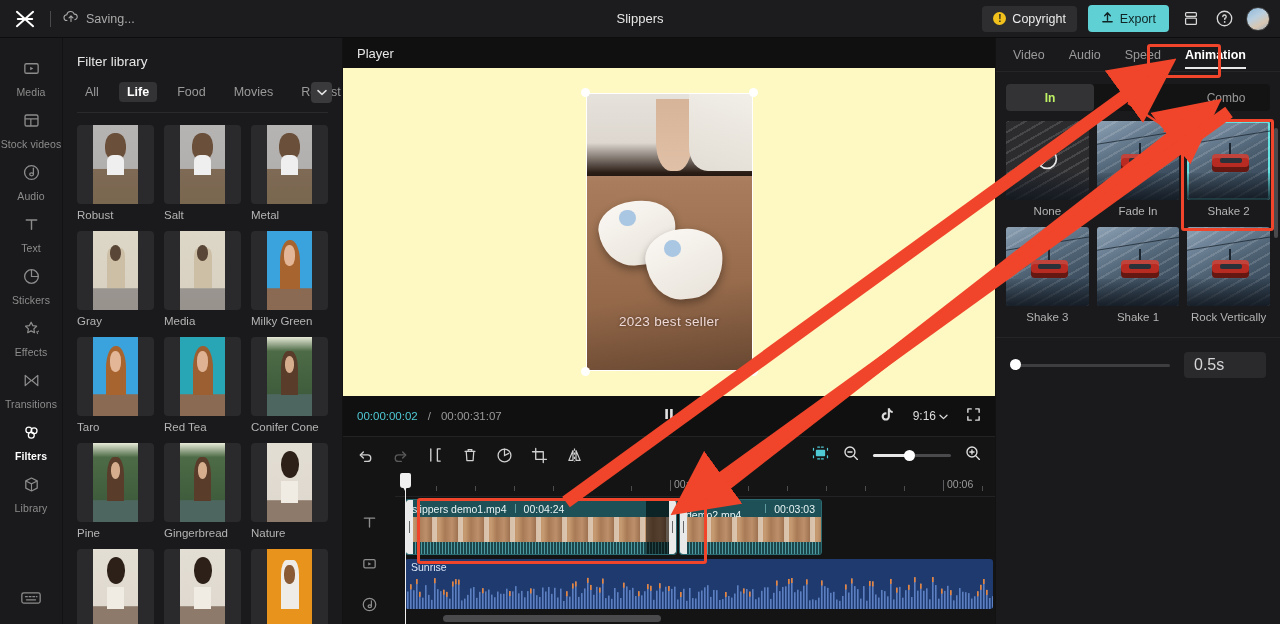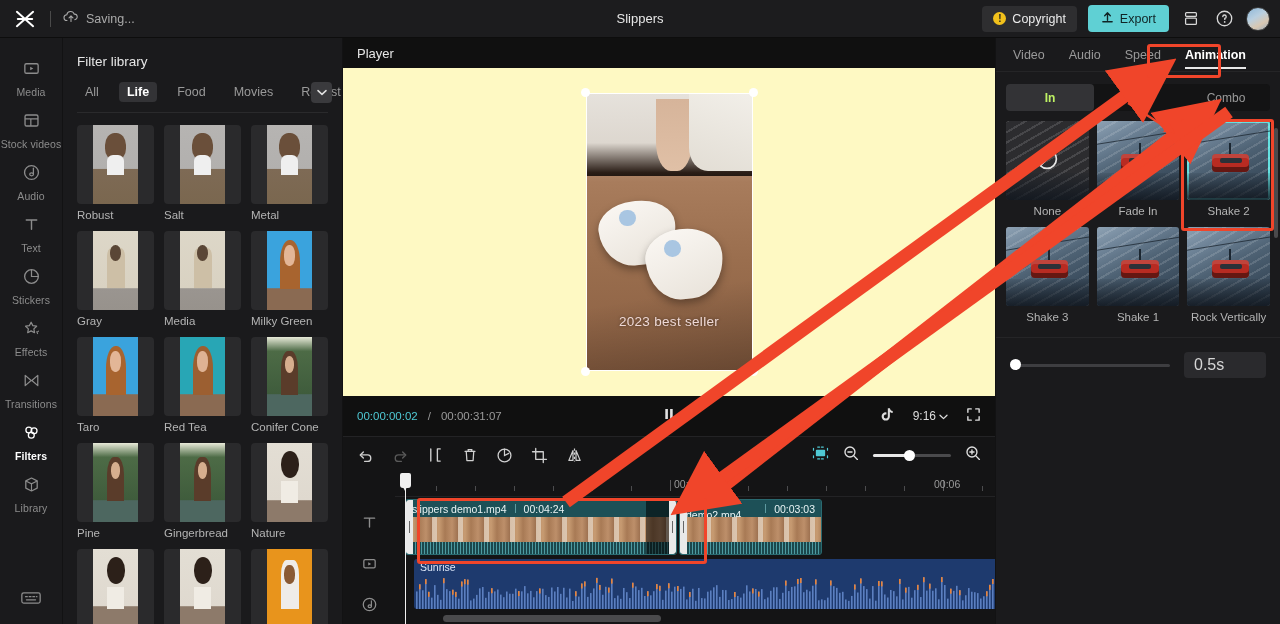--- a/index.html
+++ b/index.html
@@ -198,21 +198,21 @@
     background: repeating-linear-gradient(90deg, rgba(240,236,228,.55) 0 5px, rgba(0,0,0,0) 5px 26px); }
   .clip-wave {
     height: 13px; background: #1b474c;
     background-image: repeating-linear-gradient(90deg,#4d9aa1 0 1px, transparent 1px 3px);
   }
   .clip-dark { position: absolute; right: 0; top: 0; width: 30px; height: 100%; background: rgba(0,0,0,.55); }
   .clip-edge { position: absolute; top: 0; width: 7px; height: 100%; background: #e9e9e9; z-index: 3; display:flex; align-items:center; justify-content:center; }
   .clip-edge span { width:1px; height:12px; background:#666; }
   .clip-edge.l { left: 0; border-radius: 3px 0 0 3px; } .clip-edge.r { right: 0; border-radius: 0 3px 3px 0; }
 
-  .audio-row { position: absolute; left: 9px; right: 0; top: 86px; height: 58px; }
+  .audio-row { position: absolute; left: 0; right: 0; top: 86px; height: 58px; }
   .audio-clip {
     position: absolute; top: 0; left: 0; height: 50px; border-radius: 3px;
     background: #1e3a6e; overflow: hidden; cursor: pointer;
   }
   .audio-name { font-size: 10.5px; color: #dbe6f7; padding: 2px 0 0 6px; }
   .audio-wave { position: absolute; left: 0; right: 0; bottom: 0; height: 36px; }
 
   .playhead { position: absolute; top: 0; bottom: 0; width: 1px; background: #f0f0f0; z-index: 12; }
   .playhead-cap { position: absolute; top: 0; left: -5px; width: 11px; height: 15px; background: #f0f0f0; border-radius: 2px 2px 3px 3px; }
   .playhead-cap::after { content:""; position:absolute; left:3px; top:14px; border-left:2.5px solid transparent; border-right:2.5px solid transparent; border-top:4px solid #f0f0f0; }
@@ -642,21 +642,21 @@
               <div class="tick major" style="left:275px"></div>
               <div class="tick" style="left:314px"></div>
                 <div class="tick" style="left:353px"></div>
                 <div class="tick" style="left:392px"></div>
               <div class="tick" style="left:431px"></div>
                 <div class="tick" style="left:470px"></div>
                 <div class="tick" style="left:509px"></div>
               <div class="tick major" style="left:548px"></div>
               <div class="tick" style="left:587px"></div>
               <div class="rlabel" style="left:275px">00:03</div>
-              <div class="rlabel" style="left:535px">00:06</div>
+              <div class="rlabel" style="left:548px">00:06</div>
 
             </div>
 
             <div class="clip-row">
 
               <div class="clip" style="left:10px; width:272px">
                 <div class="clip-hdr">
                   <span>slippers demo1.mp4</span>
                   <span class="sep"></span>
                   <span>00:04:24</span>

